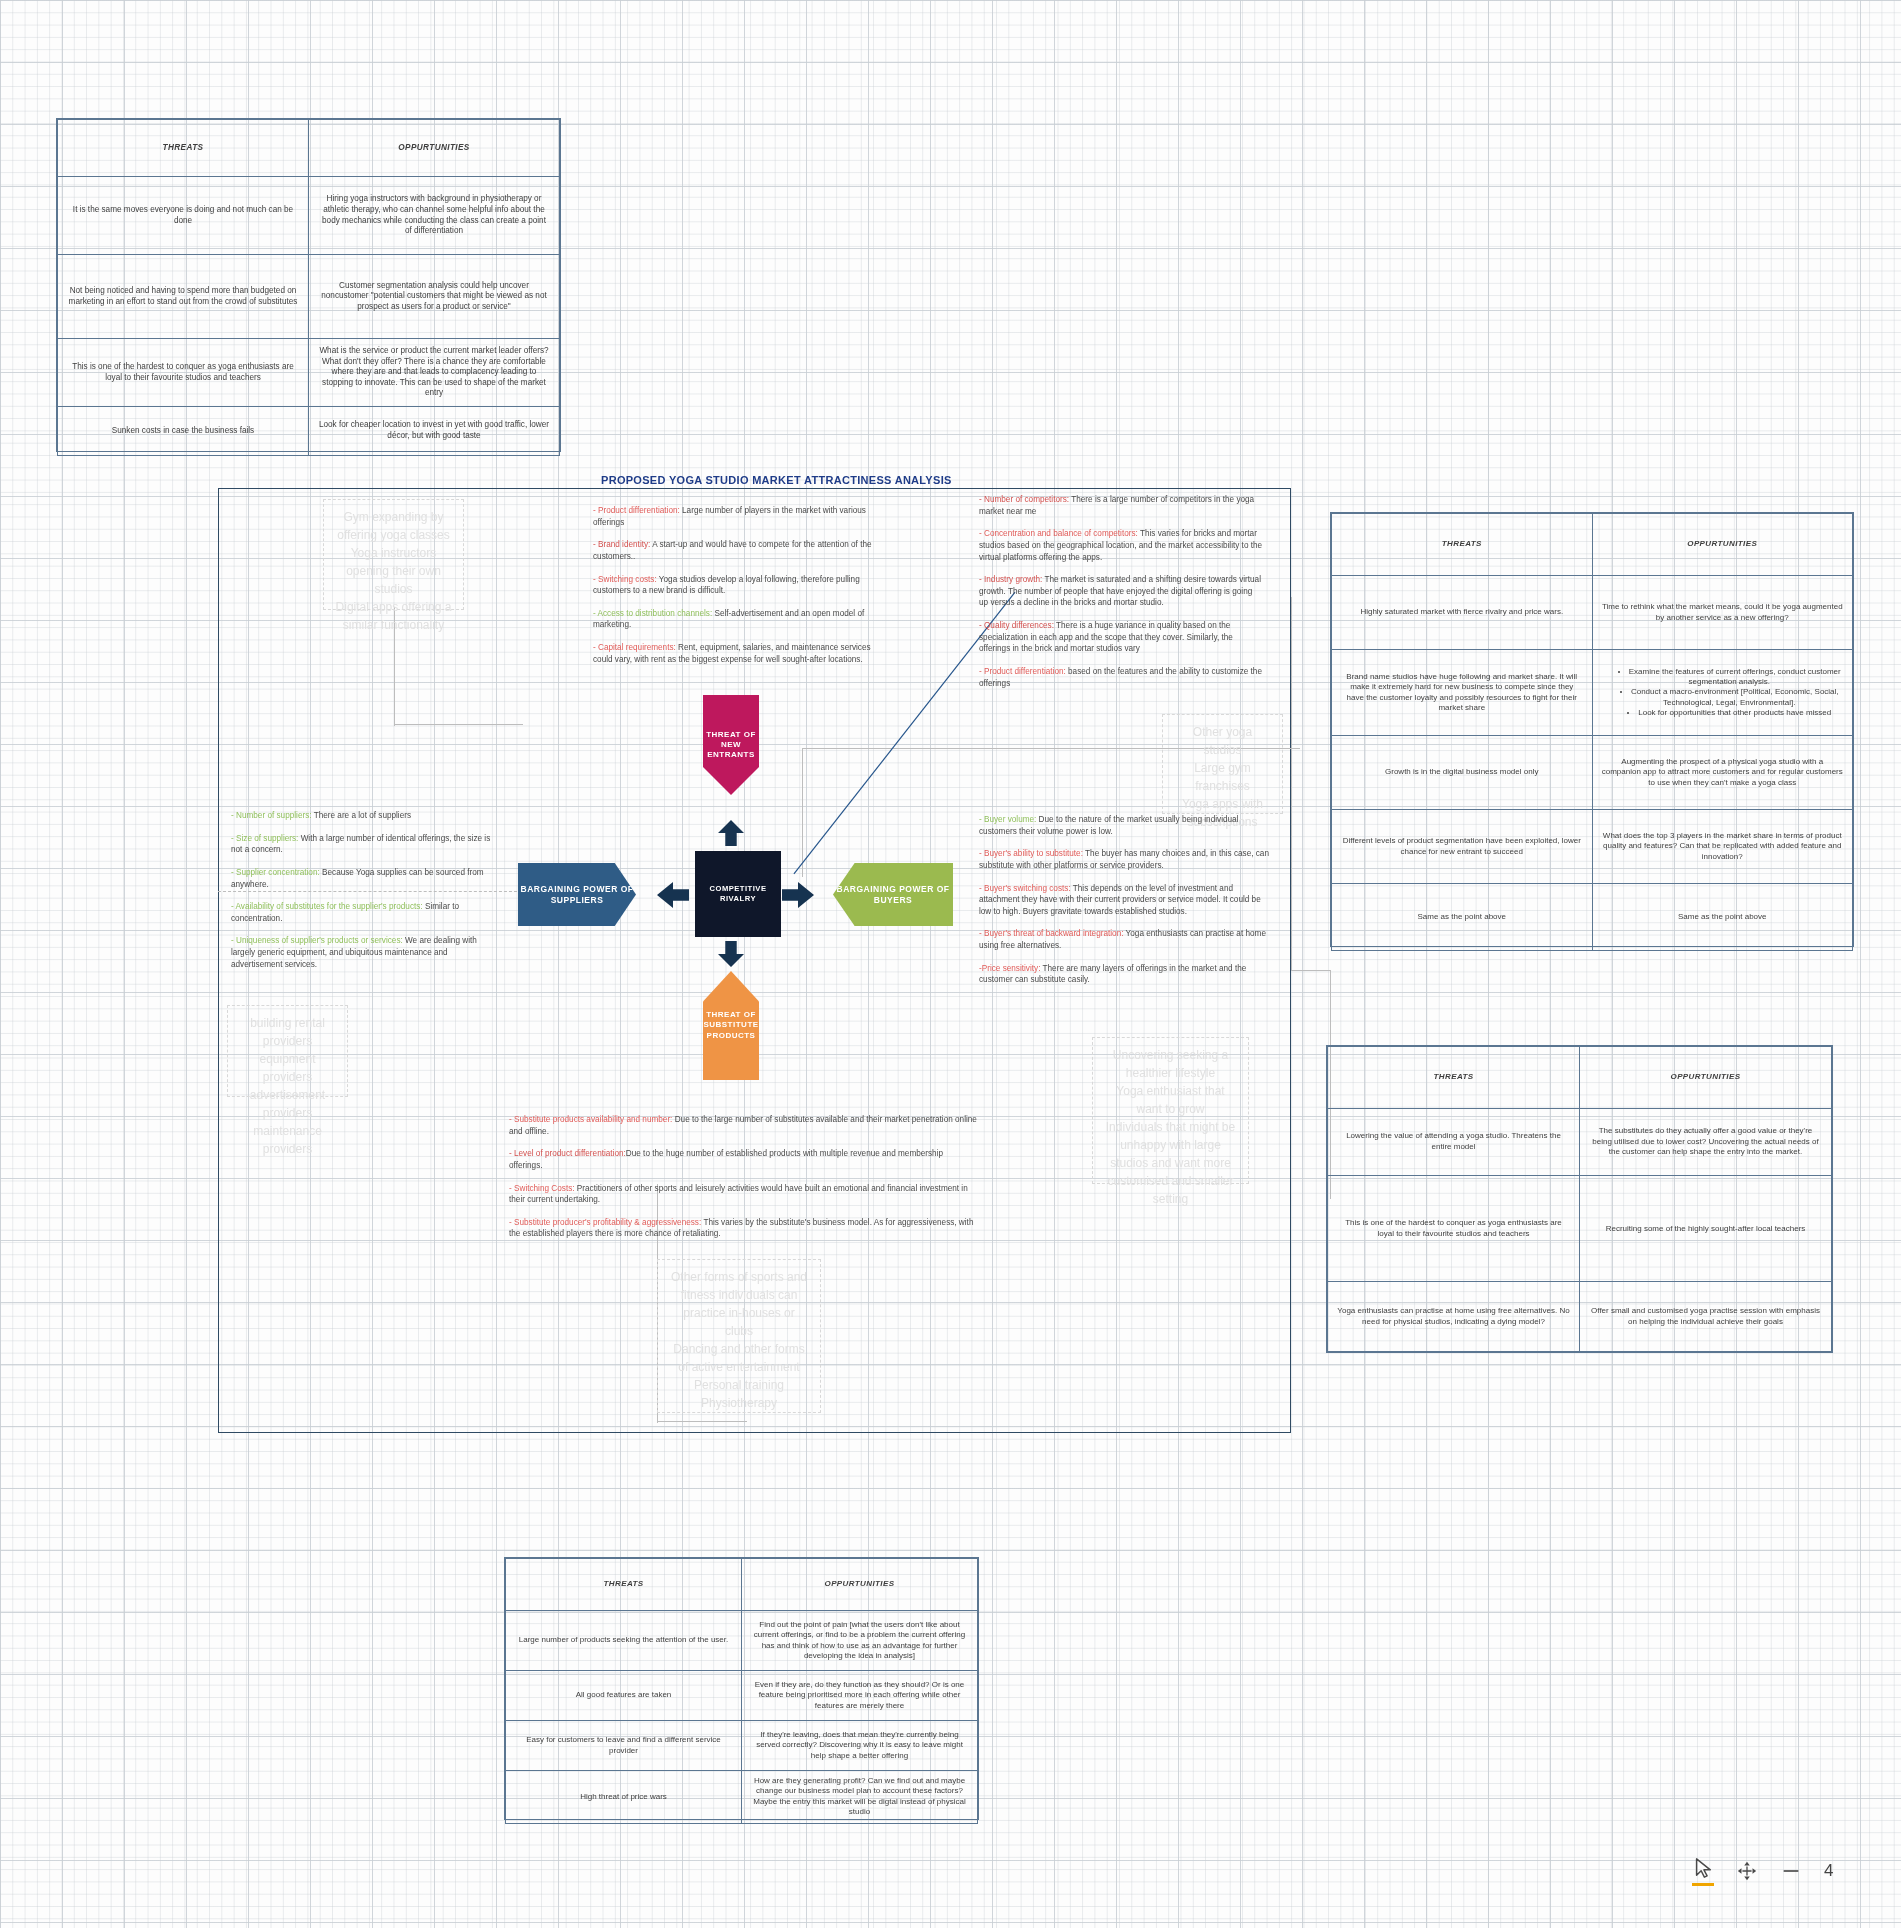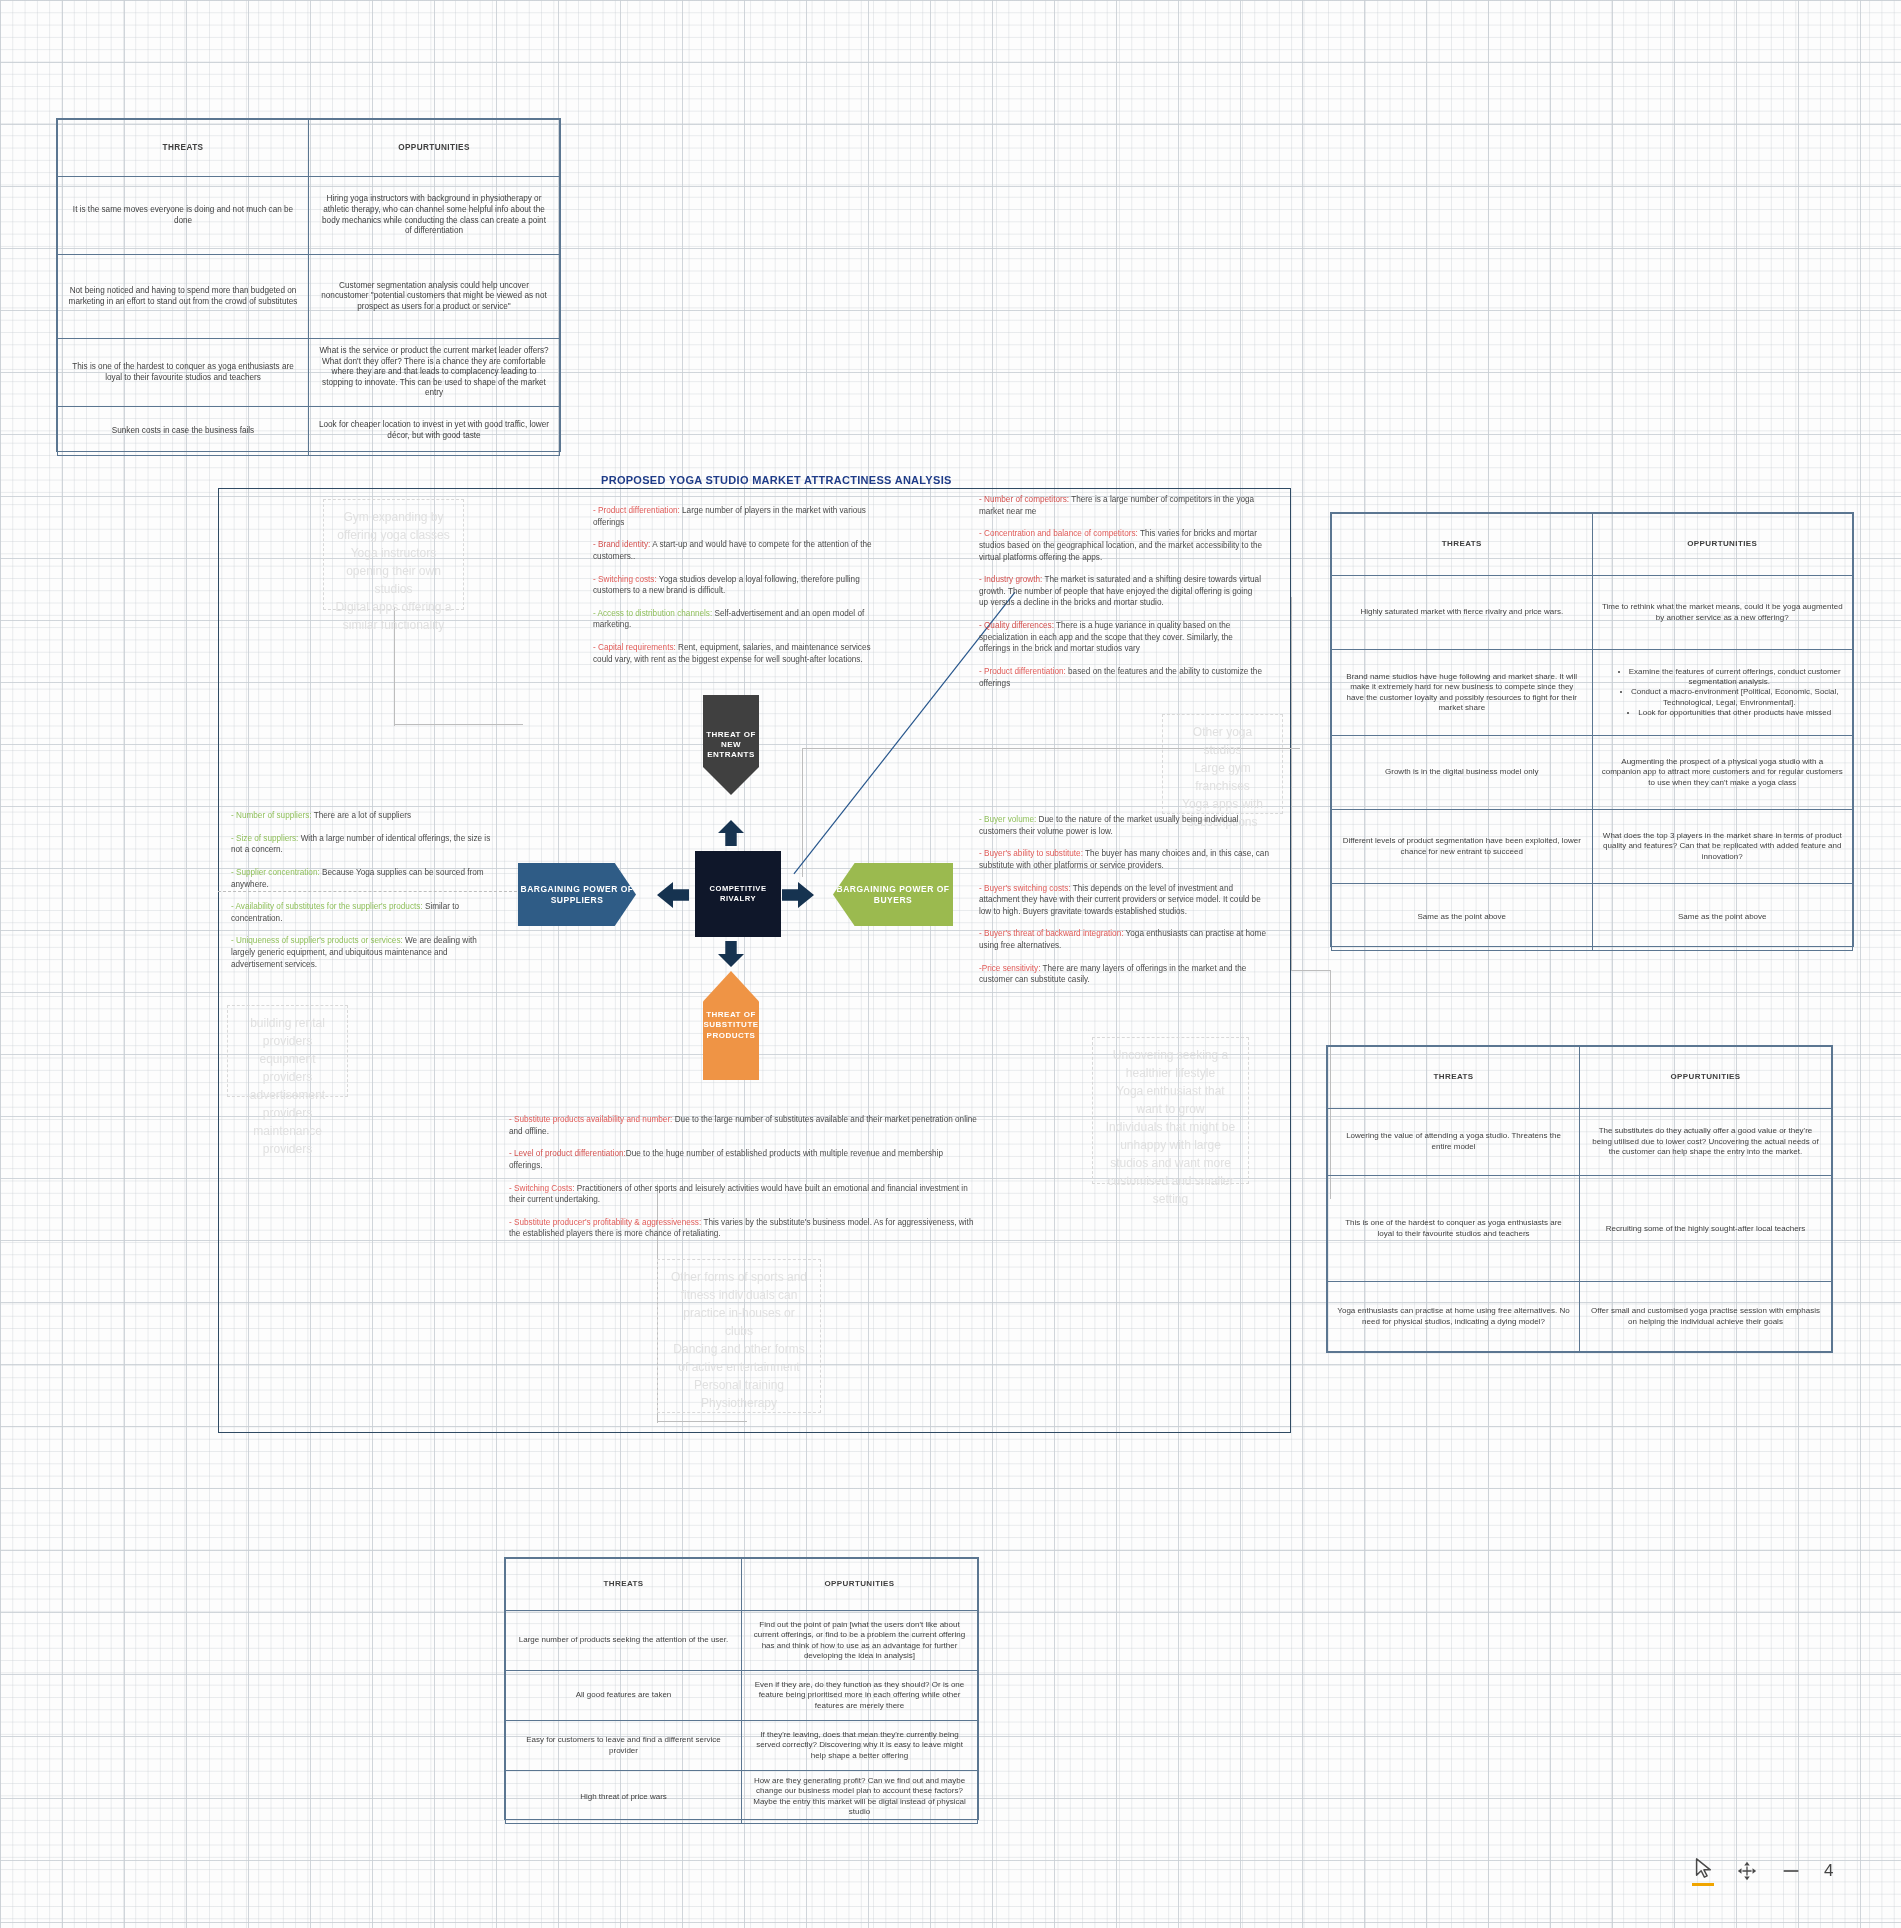--- a/index.html
+++ b/index.html
@@ -15,21 +15,21 @@
     font-family:"Liberation Sans", sans-serif;
     color:#3f3f3f;
   }
   .abs{position:absolute;box-sizing:border-box;}
 
   
   .swot{background:#ffffff00;border:1.6px solid #5b7691;border-collapse:collapse;}
   .swot table{border-collapse:collapse;width:100%;height:100%;table-layout:fixed;}
   .swot td{border:1px solid #5b7691;text-align:center;vertical-align:middle;
            padding:5px 9px;line-height:1.30;color:#3e3e3e;}
-  .swot td.hd{font-weight:bold;letter-spacing:0.4px;}
+  .swot td.hd{font-weight:bold;letter-spacing:0.4px;font-style:italic;}
   .hd-t{color:#e8322a;}
   .hd-o{color:#2a6fd6;}
   .swot ul{margin:0;padding-left:14px;text-align:left;list-style:disc;}
   .swot ul li{text-align:center;list-style-position:inside;}
 
   
   #main-frame{border:1.6px solid #2f4a63;background:transparent;}
   #main-title{font-size:11px;font-weight:bold;color:#1f3c88;letter-spacing:0.3px;}
 
   
@@ -42,21 +42,21 @@
   
   .ghost{border:1px dashed #d8d8d8;color:#e0e0e0;font-size:12px;line-height:1.5;
          text-align:center;padding:8px 10px;}
   .ghost ul{margin:0;padding:0;list-style:none;}
 
   
   .shape{display:flex;align-items:center;justify-content:center;text-align:center;
          color:#fff;font-weight:bold;letter-spacing:0.5px;line-height:1.28;}
   .pent-left{background:#2f5c86;clip-path:polygon(0 0,82% 0,100% 50%,82% 100%,0 100%);}
   .pent-right{background:#9bba4f;clip-path:polygon(18% 0,100% 0,100% 100%,18% 100%,0 50%);}
-  .pent-down-red{background:#404040;clip-path:polygon(0 0,100% 0,100% 72%,50% 100%,0 72%);}
+  .pent-down-red{background:#be185d;clip-path:polygon(0 0,100% 0,100% 72%,50% 100%,0 72%);}
   .pent-up-orange{background:#ef9445;clip-path:polygon(50% 0,100% 28%,100% 100%,0 100%,0 28%);}
   .centerbox{background:#0f172a;}
 
   .arrow-up,.arrow-down{background:#163350;}
   .arrow-up{clip-path:polygon(50% 0,100% 50%,72% 50%,72% 100%,28% 100%,28% 50%,0 50%);}
   .arrow-down{clip-path:polygon(50% 100%,100% 50%,72% 50%,72% 0,28% 0,28% 50%,0 50%);}
   .arrow-left{background:#163350;clip-path:polygon(0 50%,50% 0,50% 28%,100% 28%,100% 72%,50% 72%,50% 100%);}
   .arrow-right{background:#163350;clip-path:polygon(100% 50%,50% 0,50% 28%,0 28%,0 72%,50% 72%,50% 100%);}
 
   .dashline{border-top:1px dashed #bdbdbd;}

